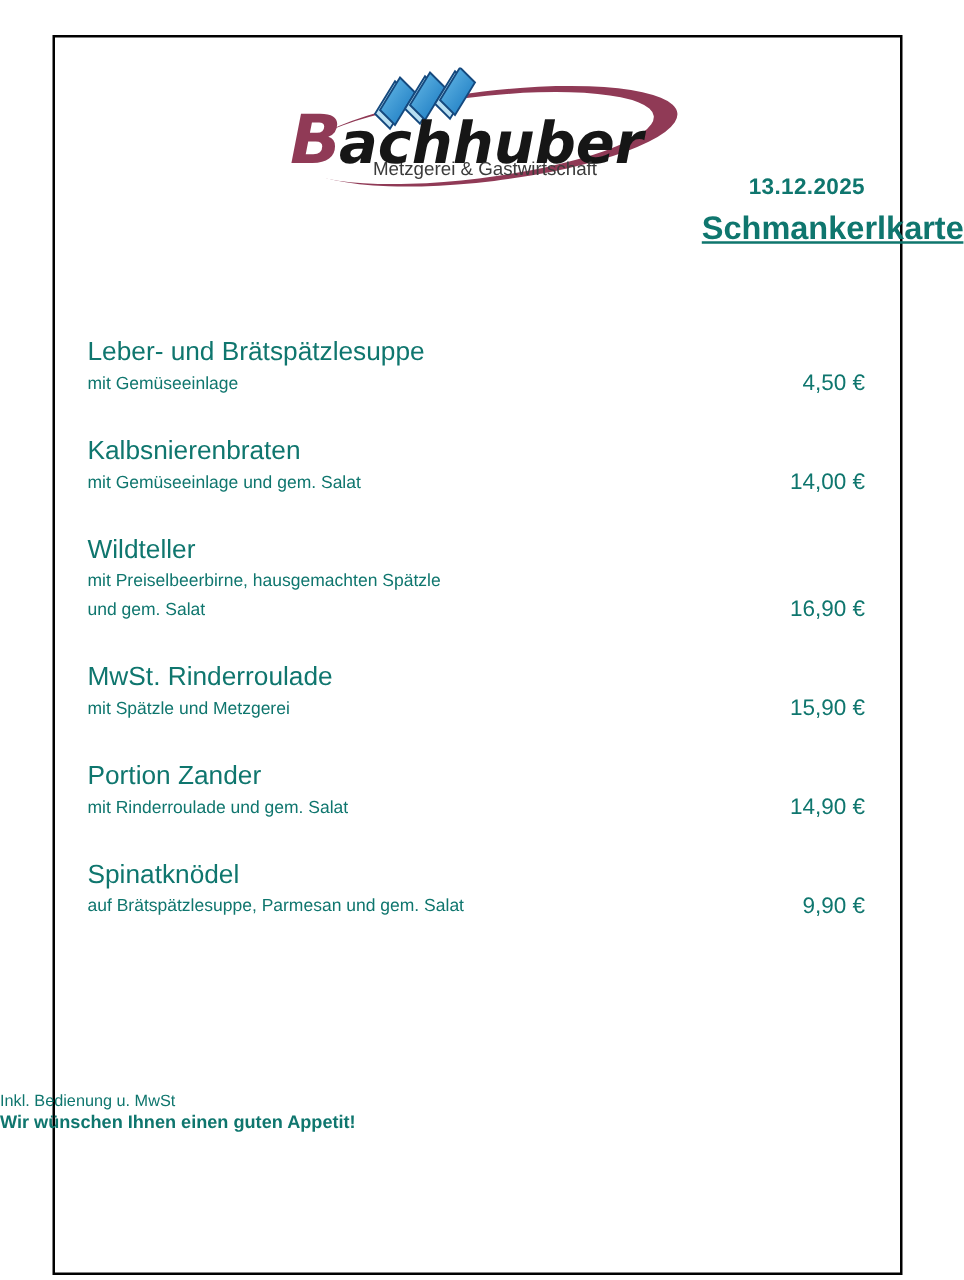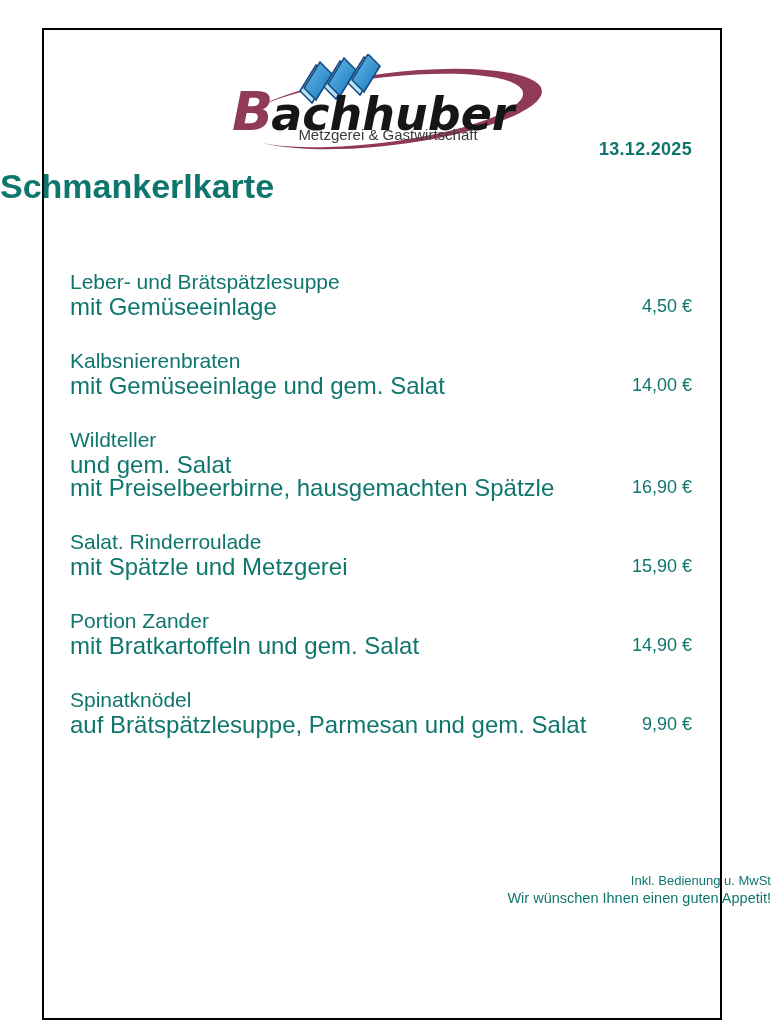--- a/index.html
+++ b/index.html
@@ -33,48 +33,49 @@
     right: 79px;
     font-size: 18px;
     font-weight: bold;
     letter-spacing: 0.3px;
   }
   .title {
     position: absolute;
     top: 167px;
     left: 0;
     right: 0;
-    text-align: left;
-    font-size: 34px;
+    text-align: right;
+    font-size: 26px;
     font-weight: bold;
+    text-decoration: underline;
   }
   .menu {
     position: absolute;
     left: 70px;
     right: 79px;
     top: 251px;
   }
   .item { margin-bottom: 29px; }
   .item-name { font-size: 21px; line-height: 27px; margin-top: 17px; }
   .item-row {
     display: flex;
     justify-content: space-between;
     align-items: flex-end;
   }
-  .item-desc { font-size: 24px; line-height: 23px; }
+  .item-desc { font-size: 14px; line-height: 23px; }
   .item-price { font-size: 18px; line-height: 23px; white-space: nowrap; }
   .footer {
     position: absolute;
     left: 0;
     right: 0;
     top: 872px;
-    text-align: right;
+    text-align: left;
   }
   .footer-note { font-size: 13px; line-height: 17px; }
-  .footer-greeting { font-size: 14.5px; line-height: 18px; font-weight: normal; }
+  .footer-greeting { font-size: 14.5px; line-height: 18px; font-weight: bold; }
 </style>
 </head>
 <body>
 
 <div class="page">
   <div class="frame"></div>
 
   <div class="logo">
     <svg width="320" height="100" viewBox="0 0 320 100">
       <defs>
@@ -128,42 +129,42 @@
             <div>mit Gemüseeinlage und gem. Salat</div>
           </div>
       <div class="item-price">14,00 €</div>
     </div>
   </div>
 
   <div class="item">
     <div class="item-name">Wildteller</div>
     <div class="item-row">
       <div class="item-desc">
+            <div>mit Preiselbeerbirne, hausgemachten Spätzle</div>
             <div>und gem. Salat</div>
-            <div>mit Preiselbeerbirne, hausgemachten Spätzle</div>
           </div>
       <div class="item-price">16,90 €</div>
     </div>
   </div>
 
   <div class="item">
-    <div class="item-name">Salat. Rinderroulade</div>
+    <div class="item-name">MwSt. Rinderroulade</div>
     <div class="item-row">
       <div class="item-desc">
             <div>mit Spätzle und Metzgerei</div>
           </div>
       <div class="item-price">15,90 €</div>
     </div>
   </div>
 
   <div class="item">
     <div class="item-name">Portion Zander</div>
     <div class="item-row">
       <div class="item-desc">
-            <div>mit Bratkartoffeln und gem. Salat</div>
+            <div>mit Rinderroulade und gem. Salat</div>
           </div>
       <div class="item-price">14,90 €</div>
     </div>
   </div>
 
   <div class="item">
     <div class="item-name">Spinatknödel</div>
     <div class="item-row">
       <div class="item-desc">
             <div>auf Brätspätzlesuppe, Parmesan und gem. Salat</div>

